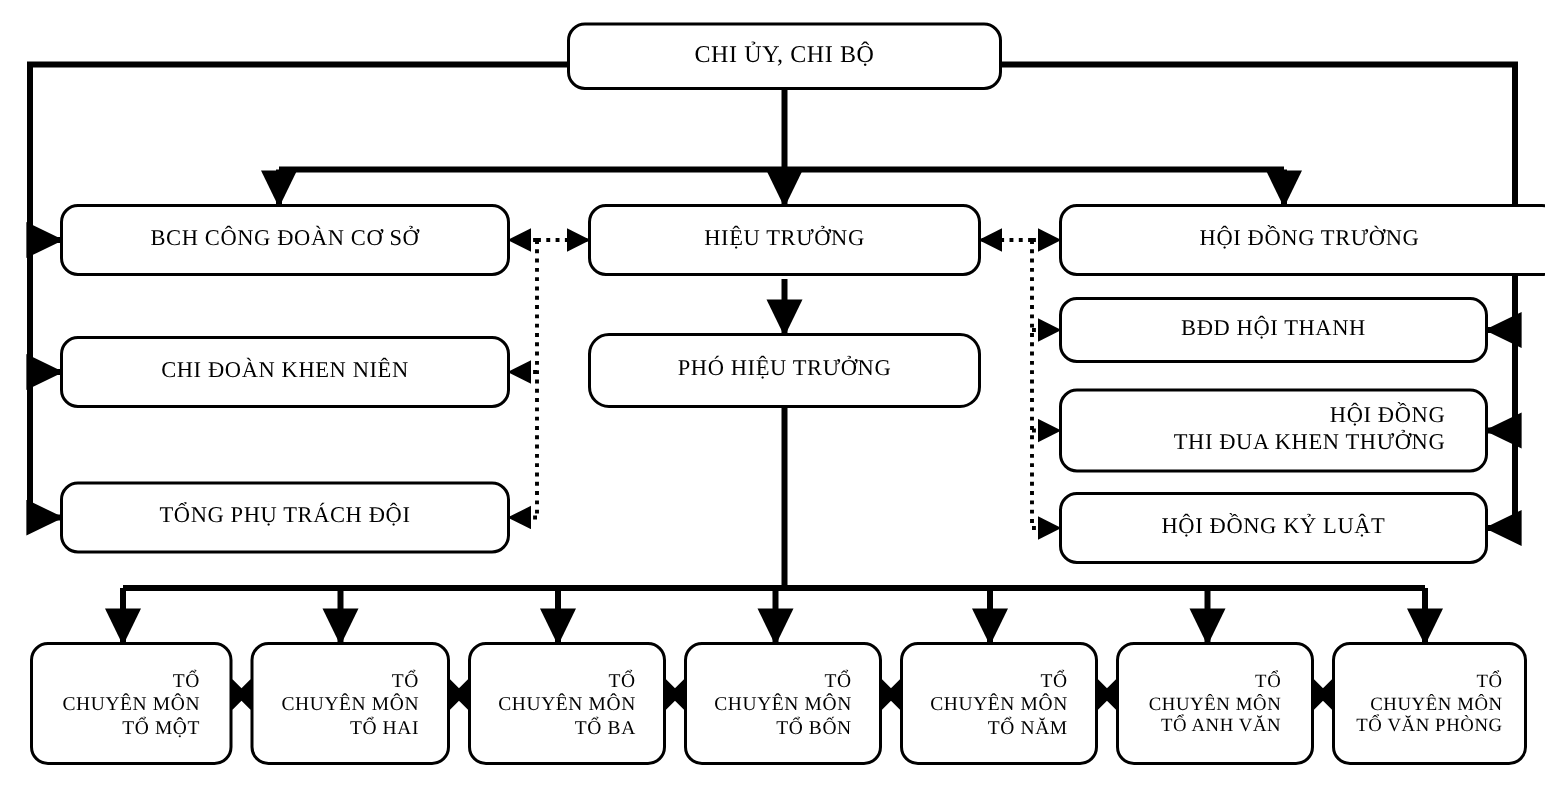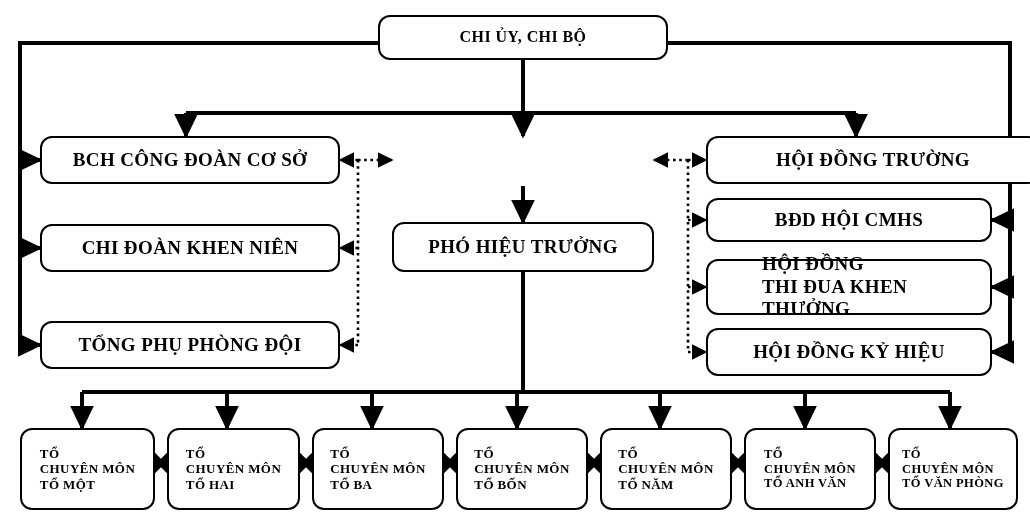--- a/index.html
+++ b/index.html
@@ -24,33 +24,33 @@
   }
   .node {
     position: absolute;
     box-sizing: border-box;
     border: 2px solid #000000;
     border-radius: 12px;
     background: #ffffff;
     display: flex;
     align-items: center;
     justify-content: center;
-    text-align: left;
-    font-weight: bold;
+    text-align: right;
+    font-weight: normal;
     color: #000000;
     letter-spacing: 0.4px;
     z-index: 3;
   }
   .node .txt {
     line-height: 1.18;
     padding: 0 6px;
     white-space: pre-line;
   }
   .t-16 { font-size: 16px; }
-  .t-15 { font-size: 19px; }
+  .t-15 { font-size: 15px; }
   .t-13 { font-size: 13px; }
   .t-12 { font-size: 12.5px; }
 </style>
 </head>
 <body>
 
 <div id="chart-root">
 
   <svg id="wires" viewBox="0 0 1030 530" xmlns="http://www.w3.org/2000/svg">
     <defs>
@@ -125,48 +125,51 @@
   </svg>
 
   <div class="node t-16" style="left:378px; top:15px; width:290px; height:45px;">
     <span class="txt">CHI ỦY, CHI BỘ</span>
   </div>
 
   <div class="node t-15" style="left:40px; top:136px; width:300px; height:48px;">
     <span class="txt">BCH CÔNG ĐOÀN CƠ SỞ</span>
   </div>
 
+  <div class="node t-15" style="left:392px; top:136px; width:262px; height:48px;">
+    <span class="txt">HIỆU TRƯỞNG</span>
+  </div>
 
   <div class="node t-15" style="left:706px; top:136px; width:334px; height:48px;">
     <span class="txt">HỘI ĐỒNG TRƯỜNG</span>
   </div>
 
   <div class="node t-15" style="left:40px; top:224px; width:300px; height:48px;">
     <span class="txt">CHI ĐOÀN KHEN NIÊN</span>
   </div>
 
-  <div class="node t-15" style="left:392px; top:222px; width:262px; height:50px;">
+  <div class="node t-15" style="left:392px; top:222px; width:262px; height:50px;border-radius:14px;">
     <span class="txt">PHÓ HIỆU TRƯỞNG</span>
   </div>
 
   <div class="node t-15" style="left:706px; top:198px; width:286px; height:44px;">
-    <span class="txt">BĐD HỘI CMHS</span>
+    <span class="txt">BĐD HỘI THANH</span>
   </div>
 
   <div class="node t-15" style="left:706px; top:259px; width:286px; height:56px;padding-left:48px;">
     <span class="txt">HỘI ĐỒNG
 THI ĐUA KHEN THƯỞNG</span>
   </div>
 
   <div class="node t-15" style="left:40px; top:321px; width:300px; height:48px;">
-    <span class="txt">TỔNG PHỤ PHÒNG ĐỘI</span>
+    <span class="txt">TỔNG PHỤ TRÁCH ĐỘI</span>
   </div>
 
   <div class="node t-15" style="left:706px; top:328px; width:286px; height:48px;">
-    <span class="txt">HỘI ĐỒNG KỶ HIỆU</span>
+    <span class="txt">HỘI ĐỒNG KỶ LUẬT</span>
   </div>
 
   <div class="node t-13" style="left:20px; top:428px; width:135px; height:82px;">
     <span class="txt">TỔ
 CHUYÊN MÔN
 TỔ MỘT</span>
   </div>
   <div class="node t-13" style="left:167px; top:428px; width:133px; height:82px;">
     <span class="txt">TỔ
 CHUYÊN MÔN

